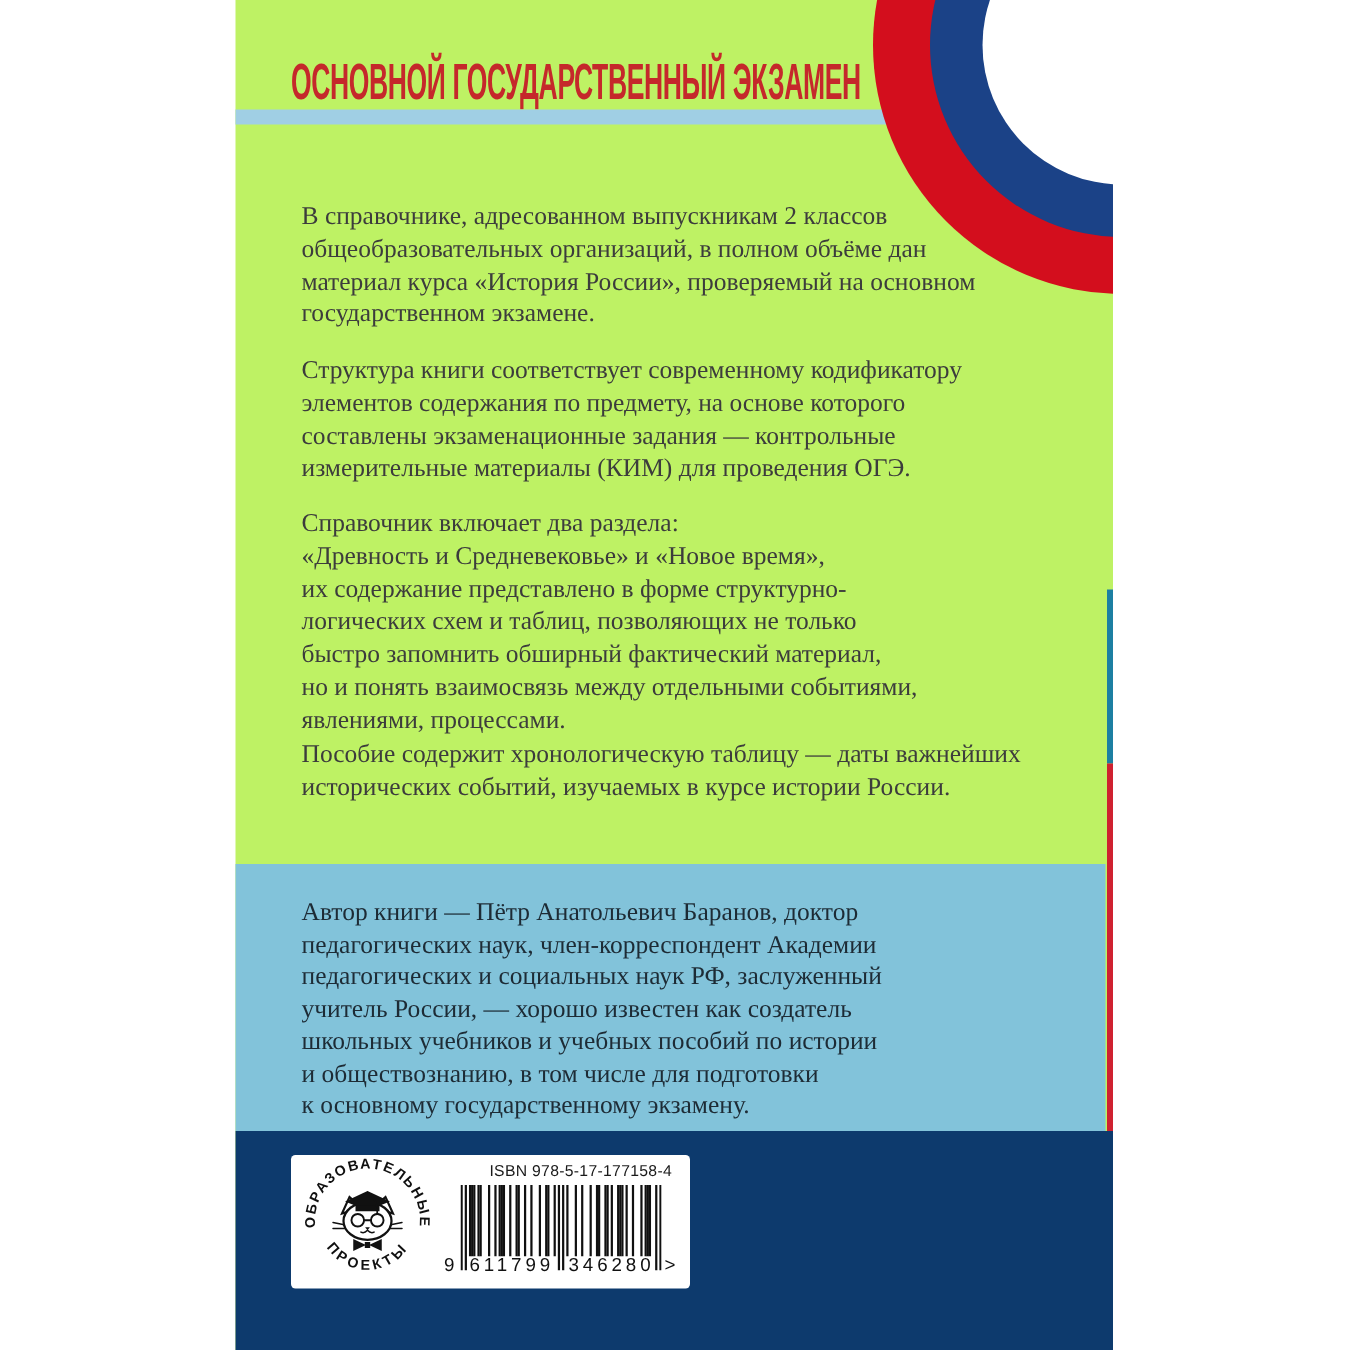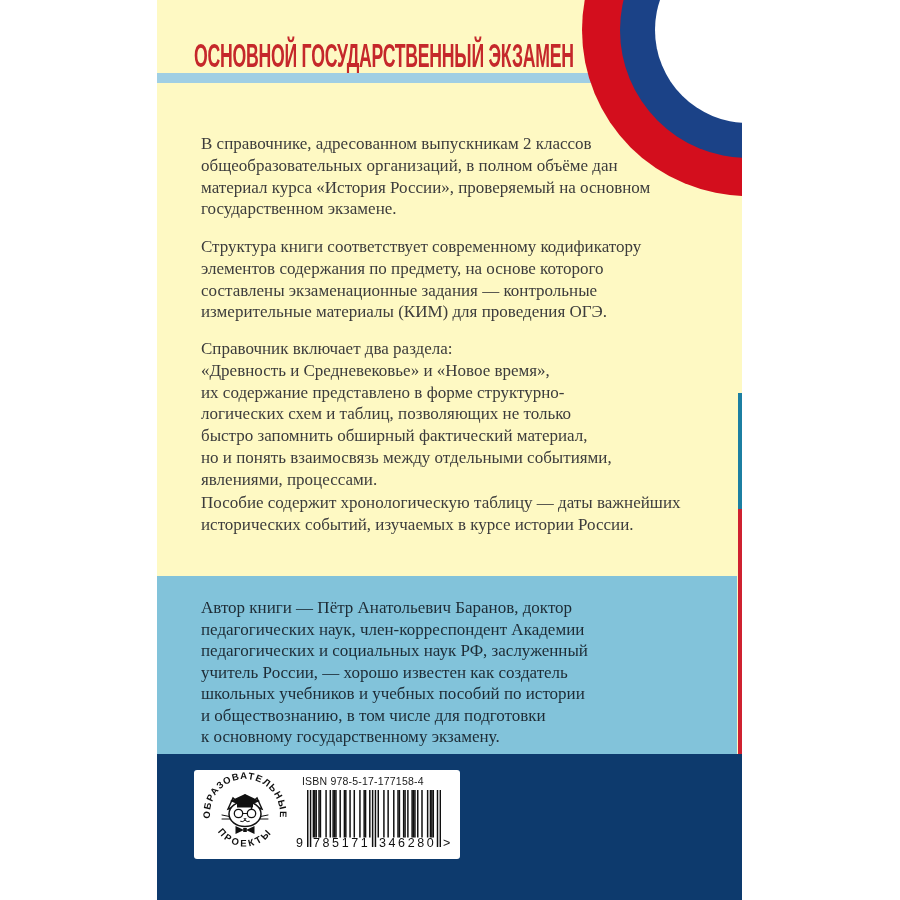--- a/index.html
+++ b/index.html
@@ -1,18 +1,18 @@
 <!DOCTYPE html>
 <html style="--title-red: #c5282b; --flag-red: #d30e1d; --flag-navy: #1b4287; --underline-blue: #a0cfe4; --author-box-blue: #82c3da; --footer-navy: #0d3a6d; --edge-teal: #1c7fa2; --edge-red: #cf2130; --body-text: #3c3c3c;"><head>
 <meta charset="utf-8">
 <style>
   html,body{margin:0;padding:0;background:#ffffff;}
   .canvas{position:relative;width:900px;height:900px;background:#ffffff;overflow:hidden;
           font-family:"Liberation Serif",serif;}
-  .cover{position:absolute;left:157px;top:0;width:585px;height:900px;background:#fef9c3;}
+  .cover{position:absolute;left:157px;top:0;width:585px;height:900px;background:#bef264;}
 
   .title{position:absolute;left:37px;top:36px;margin:0;white-space:nowrap;
          font-family:"Liberation Sans",sans-serif;font-weight:bold;font-size:34px;
          letter-spacing:-0.5px;color:var(--title-red,#c5282b);
          transform:scaleX(0.52);transform-origin:0 0;}
   .title-bar{position:absolute;left:0;top:73px;width:100%;height:10px;
              background:var(--underline-blue,#a0cfe4);}
   .rings{position:absolute;left:0;top:0;width:585px;height:200px;display:block;}
 
   .para{position:absolute;left:44px;width:525px;margin:0;font-size:17px;line-height:21.8px;
@@ -28,21 +28,21 @@
         background:var(--footer-navy,#0d3a6d);}
   .panel{position:absolute;left:37px;top:16px;width:266px;height:89px;background:#ffffff;
          border-radius:3px;}
   .logo{position:absolute;left:9px;top:2px;width:84px;height:84px;}
   .logo text{font-family:"Liberation Sans",sans-serif;font-weight:bold;fill:#101010;}
   .arc-top-text{font-size:9.5px;letter-spacing:1.2px;}
   .arc-bottom-text{font-size:9.5px;letter-spacing:2.4px;}
 
   .bc{position:absolute;left:108px;top:5px;width:146px;height:80px;}
   .isbn{font-family:"Liberation Sans",sans-serif;font-size:10.5px;letter-spacing:0.2px;
-        color:#1a1a1a;text-align:left;white-space:nowrap;}
+        color:#1a1a1a;text-align:right;white-space:nowrap;}
   #barcode-svg{position:absolute;left:5px;top:15px;width:134px;height:57px;}
   #barcode-svg rect{fill:#101010;}
   .digits{position:absolute;left:5px;top:61px;width:134px;height:16px;
           font-family:"Liberation Sans",sans-serif;font-size:12.5px;color:#111111;}
   .d-first{position:absolute;left:-11px;}
   .d-g1{position:absolute;left:6px;letter-spacing:2.6px;}
   .d-g2{position:absolute;left:72px;letter-spacing:2.6px;}
   .d-arrow{position:absolute;left:136px;}
 
   .edge{position:absolute;left:738px;width:4px;}
@@ -166,21 +166,21 @@
               <rect x="81" y="0" width="1.05" height="50"></rect>
               <rect x="85" y="0" width="1.05" height="50"></rect>
               <rect x="87" y="0" width="1.05" height="50"></rect>
               <rect x="88" y="0" width="1.05" height="50"></rect>
               <rect x="89" y="0" width="1.05" height="50"></rect>
               <rect x="92" y="0" width="1.05" height="60"></rect>
               <rect x="94" y="0" width="1.05" height="60"></rect>
             </svg>
           <div class="digits">
             <span class="d-first">9</span>
-            <span class="d-g1">785171</span>
+            <span class="d-g1">611799</span>
             <span class="d-g2">346280</span>
             <span class="d-arrow">&gt;</span>
           </div>
         </div>
 
       </div>
     </div>
   </div>
 
   <div class="edge edge-teal"></div>

